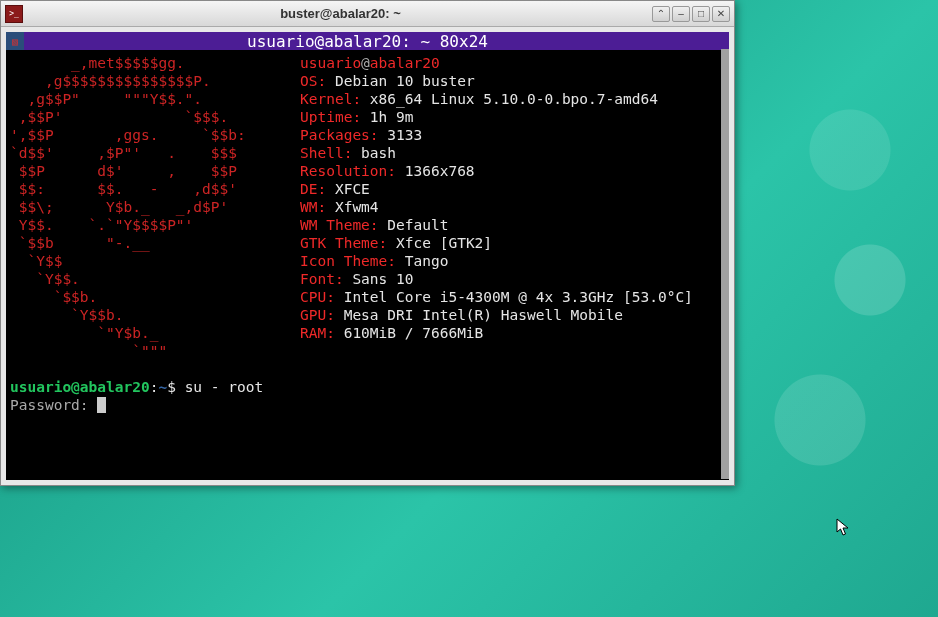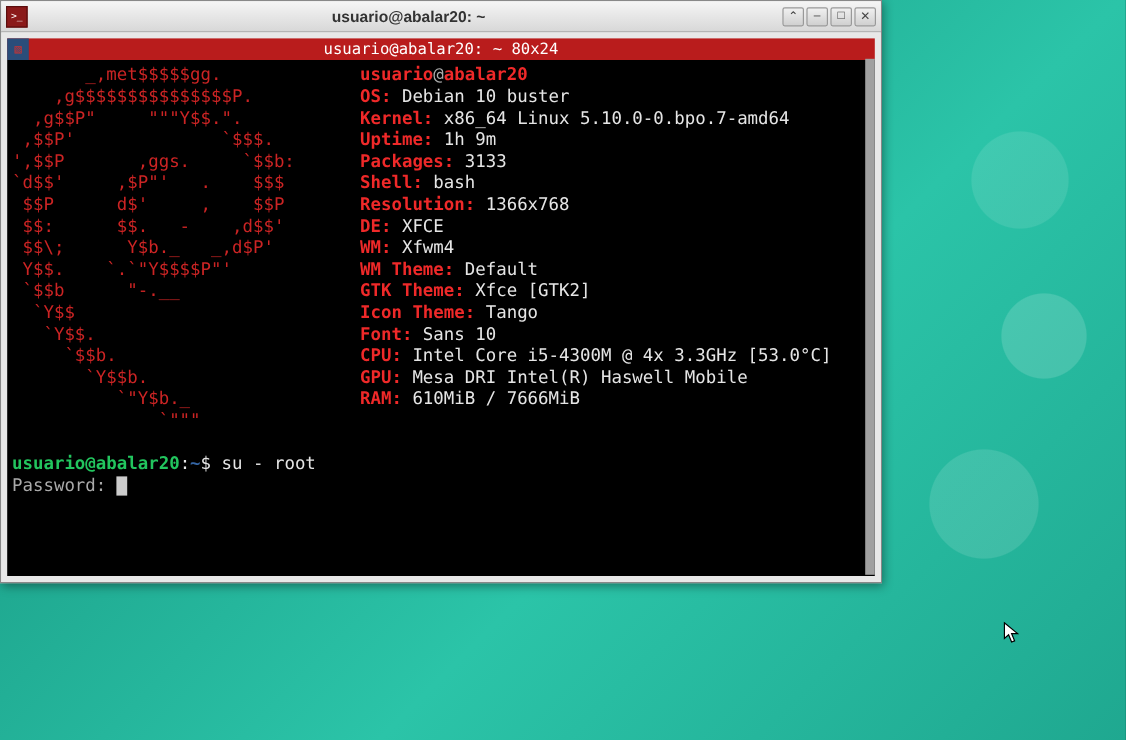--- a/index.html
+++ b/index.html
@@ -62,27 +62,27 @@
     display: flex; align-items: center; justify-content: center;
     font-size: 10px; color: #444;
     cursor: pointer;
   }
   .window-inner {
     padding: 5px;
     background: #e8e8e8;
   }
   .tabbar {
     height: 18px;
-    background: #b91c1c;
+    background: #4c1d95;
     display: flex;
     align-items: center;
     justify-content: center;
     color: #fff;
     font-family: "DejaVu Sans Mono", monospace;
-    font-size: 13px;
+    font-size: 16px;
   }
   .tabbar-left {
     width: 18px; height: 18px;
     background: #2a4d7a;
     display: flex; align-items: center; justify-content: center;
     position: absolute;
     left: 5px;
   }
   .tabbar-left::after {
     content: "▧";
@@ -103,21 +103,21 @@
     position: absolute;
     right: 5px; top: 48px;
     width: 8px; height: 430px;
     background: #d8d8d8;
   }
   .scrollbar-thumb {
     width: 100%; height: 100%;
     background: #a0a0a0;
   }
   .red { color: #cc2424; }
-  .redb { color: #ef2929; font-weight: bold; }
+  .redb { color: #ef2929; font-weight: normal; }
   .grn { color: #22c55e; font-weight: bold; }
   .blu { color: #3465a4; font-weight: bold; }
   .gry { color: #aaa; }
   .wht { color: #e5e5e5; }
   .cursor-block {
     display: inline-block;
     width: 9px; height: 16px;
     background: #ccc;
     vertical-align: text-bottom;
   }
@@ -132,21 +132,21 @@
   .info { }
 </style>
 </head>
 <body>
 
 <div class="desktop-bg"></div>
 
 <div class="window">
   <div class="titlebar">
     <div class="tb-icon"></div>
-    <div class="tb-title">usuario@abalar20: ~</div>
+    <div class="tb-title">buster@abalar20: ~</div>
     <div class="tb-controls">
       <div class="tb-btn">⌃</div>
       <div class="tb-btn">–</div>
       <div class="tb-btn">□</div>
       <div class="tb-btn">✕</div>
     </div>
   </div>
 
   <div class="window-inner">
     <div class="tabbar">

